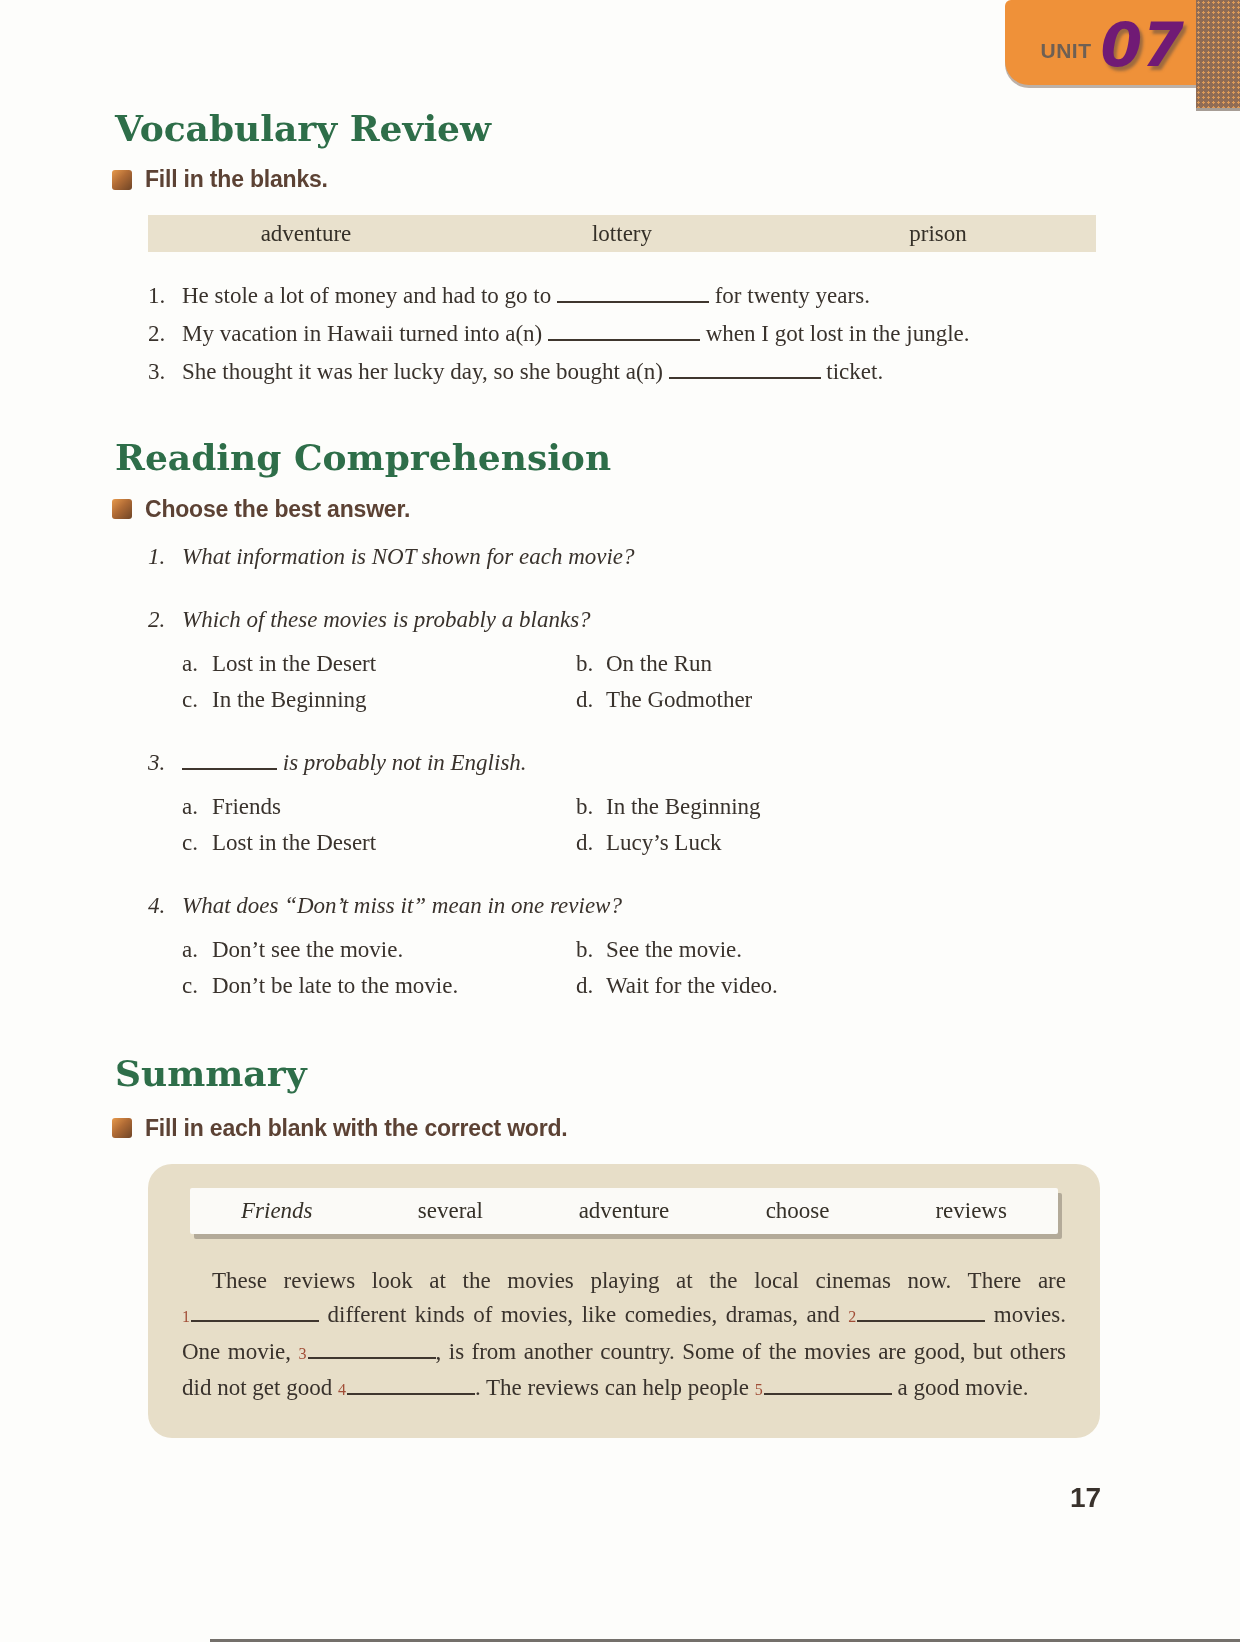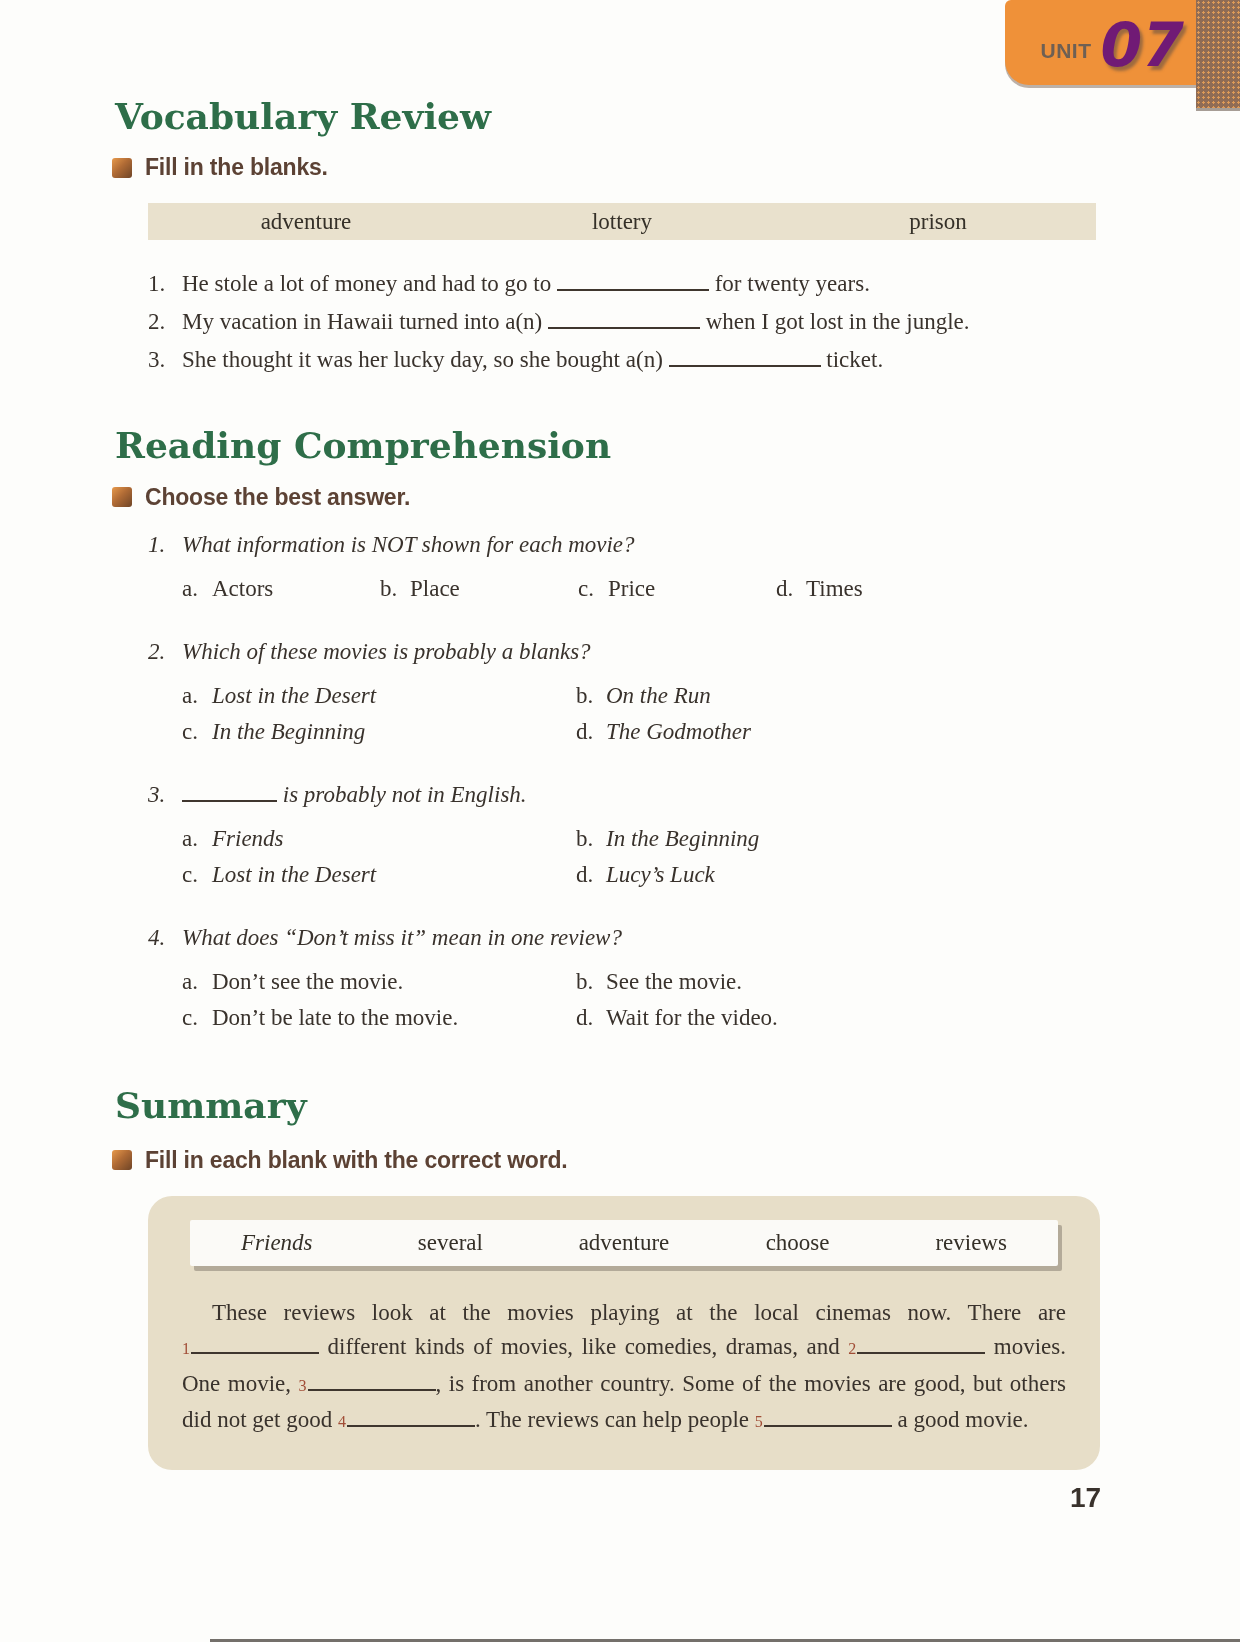--- a/index.html
+++ b/index.html
@@ -26,21 +26,21 @@
     margin:0 12px 10px 0;
   }
   .unit-strip{
     position:absolute;left:1196px;top:0;width:44px;height:108px;
     background-color:#8F6C55;
     background-image:radial-gradient(#DE9A57 1px, transparent 1.3px);
     background-size:5px 5px;
     box-shadow:0 3px 0 rgba(80,62,48,.5);
   }
   
-  .content{position:absolute;left:115px;top:0;width:985px;}
+  .content{position:absolute;left:115px;top:12px;width:985px;}
   h1.sec{
     font-family:"DejaVu Serif",serif;font-weight:bold;font-size:36px;
     line-height:1.12;color:#2E6E49;margin:0;
   }
   #h-vocab{margin-top:96px;margin-bottom:18px;}
   #h-reading{margin-top:46px;margin-bottom:18px;}
   #h-summary{margin-top:52px;margin-bottom:22px;}
   .instruction{
     display:flex;align-items:center;gap:13px;margin-left:-3px;
     font-family:"Liberation Sans",sans-serif;font-weight:bold;font-size:23px;
@@ -63,21 +63,21 @@
   
   #questions{margin:19px 0 0 33px;}
   .question{margin-bottom:33px;}
   .q-header{font-size:23px;line-height:30px;font-style:italic;}
   .q-num{display:inline-block;width:34px;}
   .opts{margin:14px 0 0 34px;display:grid;row-gap:6px;}
   .cols-4{grid-template-columns:198px 198px 198px 1fr;}
   .cols-2{grid-template-columns:394px 1fr;}
   .opt{font-size:23px;line-height:30px;}
   .opt-letter{display:inline-block;width:30px;}
-  .italic-opts .opt-text{font-style:italic;}
+  .italic-opts .opt-text{}
   
   .summary-box{
     margin:22px 0 0 33px;width:952px;box-sizing:border-box;
     background:#E7DEC8;border-radius:24px;padding:24px 28px 30px;
   }
   .summary-bank{
     margin:0 14px;height:46px;display:flex;border-radius:2px;
     background:#FBFAF7;box-shadow:4px 5px 0 #B3AA99;
   }
   .summary-bank .bank-word{flex:1;text-align:center;line-height:46px;font-size:23px;color:#353028;}
@@ -123,26 +123,20 @@
     </div>
 
   <h1 class="sec" id="h-reading">Reading Comprehension</h1>
   <div class="instruction">
     <span class="inst-icon"></span>
     <span>Choose the best answer.</span>
   </div>
   <div id="questions">
       <div class="question">
         <div class="q-header"><span class="q-num">1.</span><span class="q-text">What information is NOT shown for each movie?</span></div>
-        <div class="opts cols-4">
-          <div class="opt"><span class="opt-letter">a.</span><span class="opt-text">Actors</span></div>
-          <div class="opt"><span class="opt-letter">b.</span><span class="opt-text">Place</span></div>
-          <div class="opt"><span class="opt-letter">c.</span><span class="opt-text">Price</span></div>
-          <div class="opt"><span class="opt-letter">d.</span><span class="opt-text">Times</span></div>
-        </div>
       </div>
       <div class="question">
         <div class="q-header"><span class="q-num">2.</span><span class="q-text">Which of these movies is probably a blanks?</span></div>
         <div class="opts cols-2 italic-opts">
           <div class="opt"><span class="opt-letter">a.</span><span class="opt-text">Lost in the Desert</span></div>
           <div class="opt"><span class="opt-letter">b.</span><span class="opt-text">On the Run</span></div>
           <div class="opt"><span class="opt-letter">c.</span><span class="opt-text">In the Beginning</span></div>
           <div class="opt"><span class="opt-letter">d.</span><span class="opt-text">The Godmother</span></div>
         </div>
       </div>

